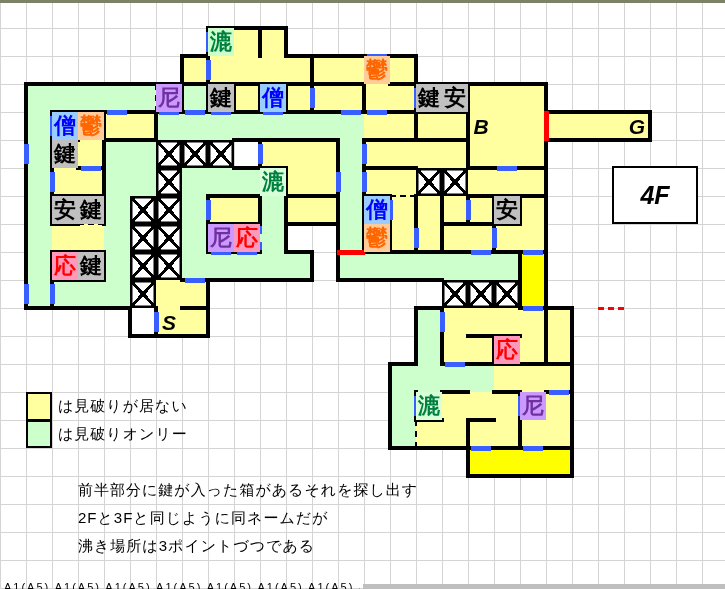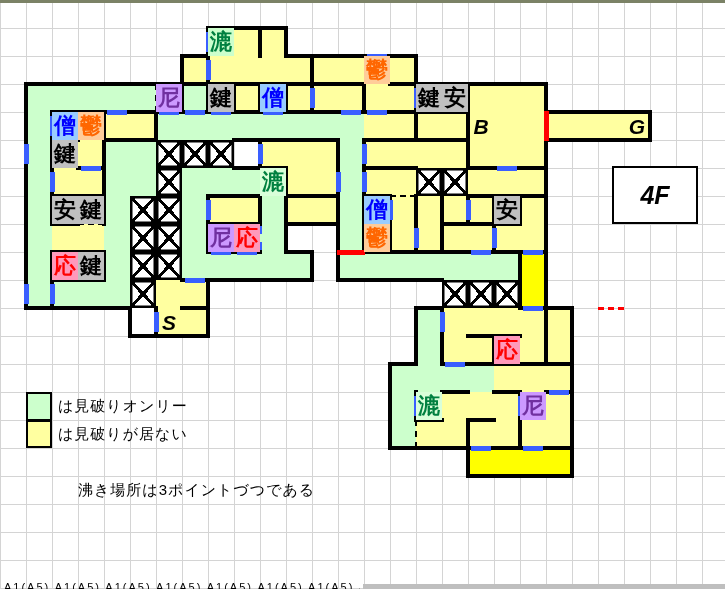--- a/index.html
+++ b/index.html
@@ -636,27 +636,29 @@
     <div class="lbl" style="left: 416px; top: 392px; width: 26px; height: 28px; color: rgb(0, 128, 64); background: rgb(217, 255, 217);">漉</div>
     <div class="lbl" style="left: 520px; top: 392px; width: 26px; height: 28px; color: rgb(112, 48, 160); background: rgb(204, 153, 255);">尼</div>
   </div>
 
 <div id="floor-box">
   <span>4F</span>
 </div>
 
 <div id="legend">
   <div class="legend-row">
+    <span class="swatch" id="swatch-1" style="background: rgb(255, 255, 160);"></span>
+    <span class="legend-text">は見破りが居ない</span>
+  </div>
+  <div class="legend-row">
     <span class="swatch" id="swatch-0" style="background: rgb(204, 255, 204);"></span>
     <span class="legend-text">は見破りオンリー</span>
-  </div>
-  <div class="legend-row">
-    <span class="swatch" id="swatch-1" style="background: rgb(255, 255, 160);"></span>
-    <span class="legend-text">は見破りが居ない</span>
   </div>
 </div>
 
 <div id="notes">
+  <div class="note-line">前半部分に鍵が入った箱があるそれを探し出す</div>
+  <div class="note-line">2Fと3Fと同じように同ネームだが</div>
   <div class="note-line">沸き場所は3ポイントづつである</div>
 </div>
 
 <div id="clipped-row">A1(A5) A1(A5) A1(A5) A1(A5) A1(A5) A1(A5) A1(A5) A1(A5)</div>
 <div id="bottom-strip"></div>
 
 </body></html>

